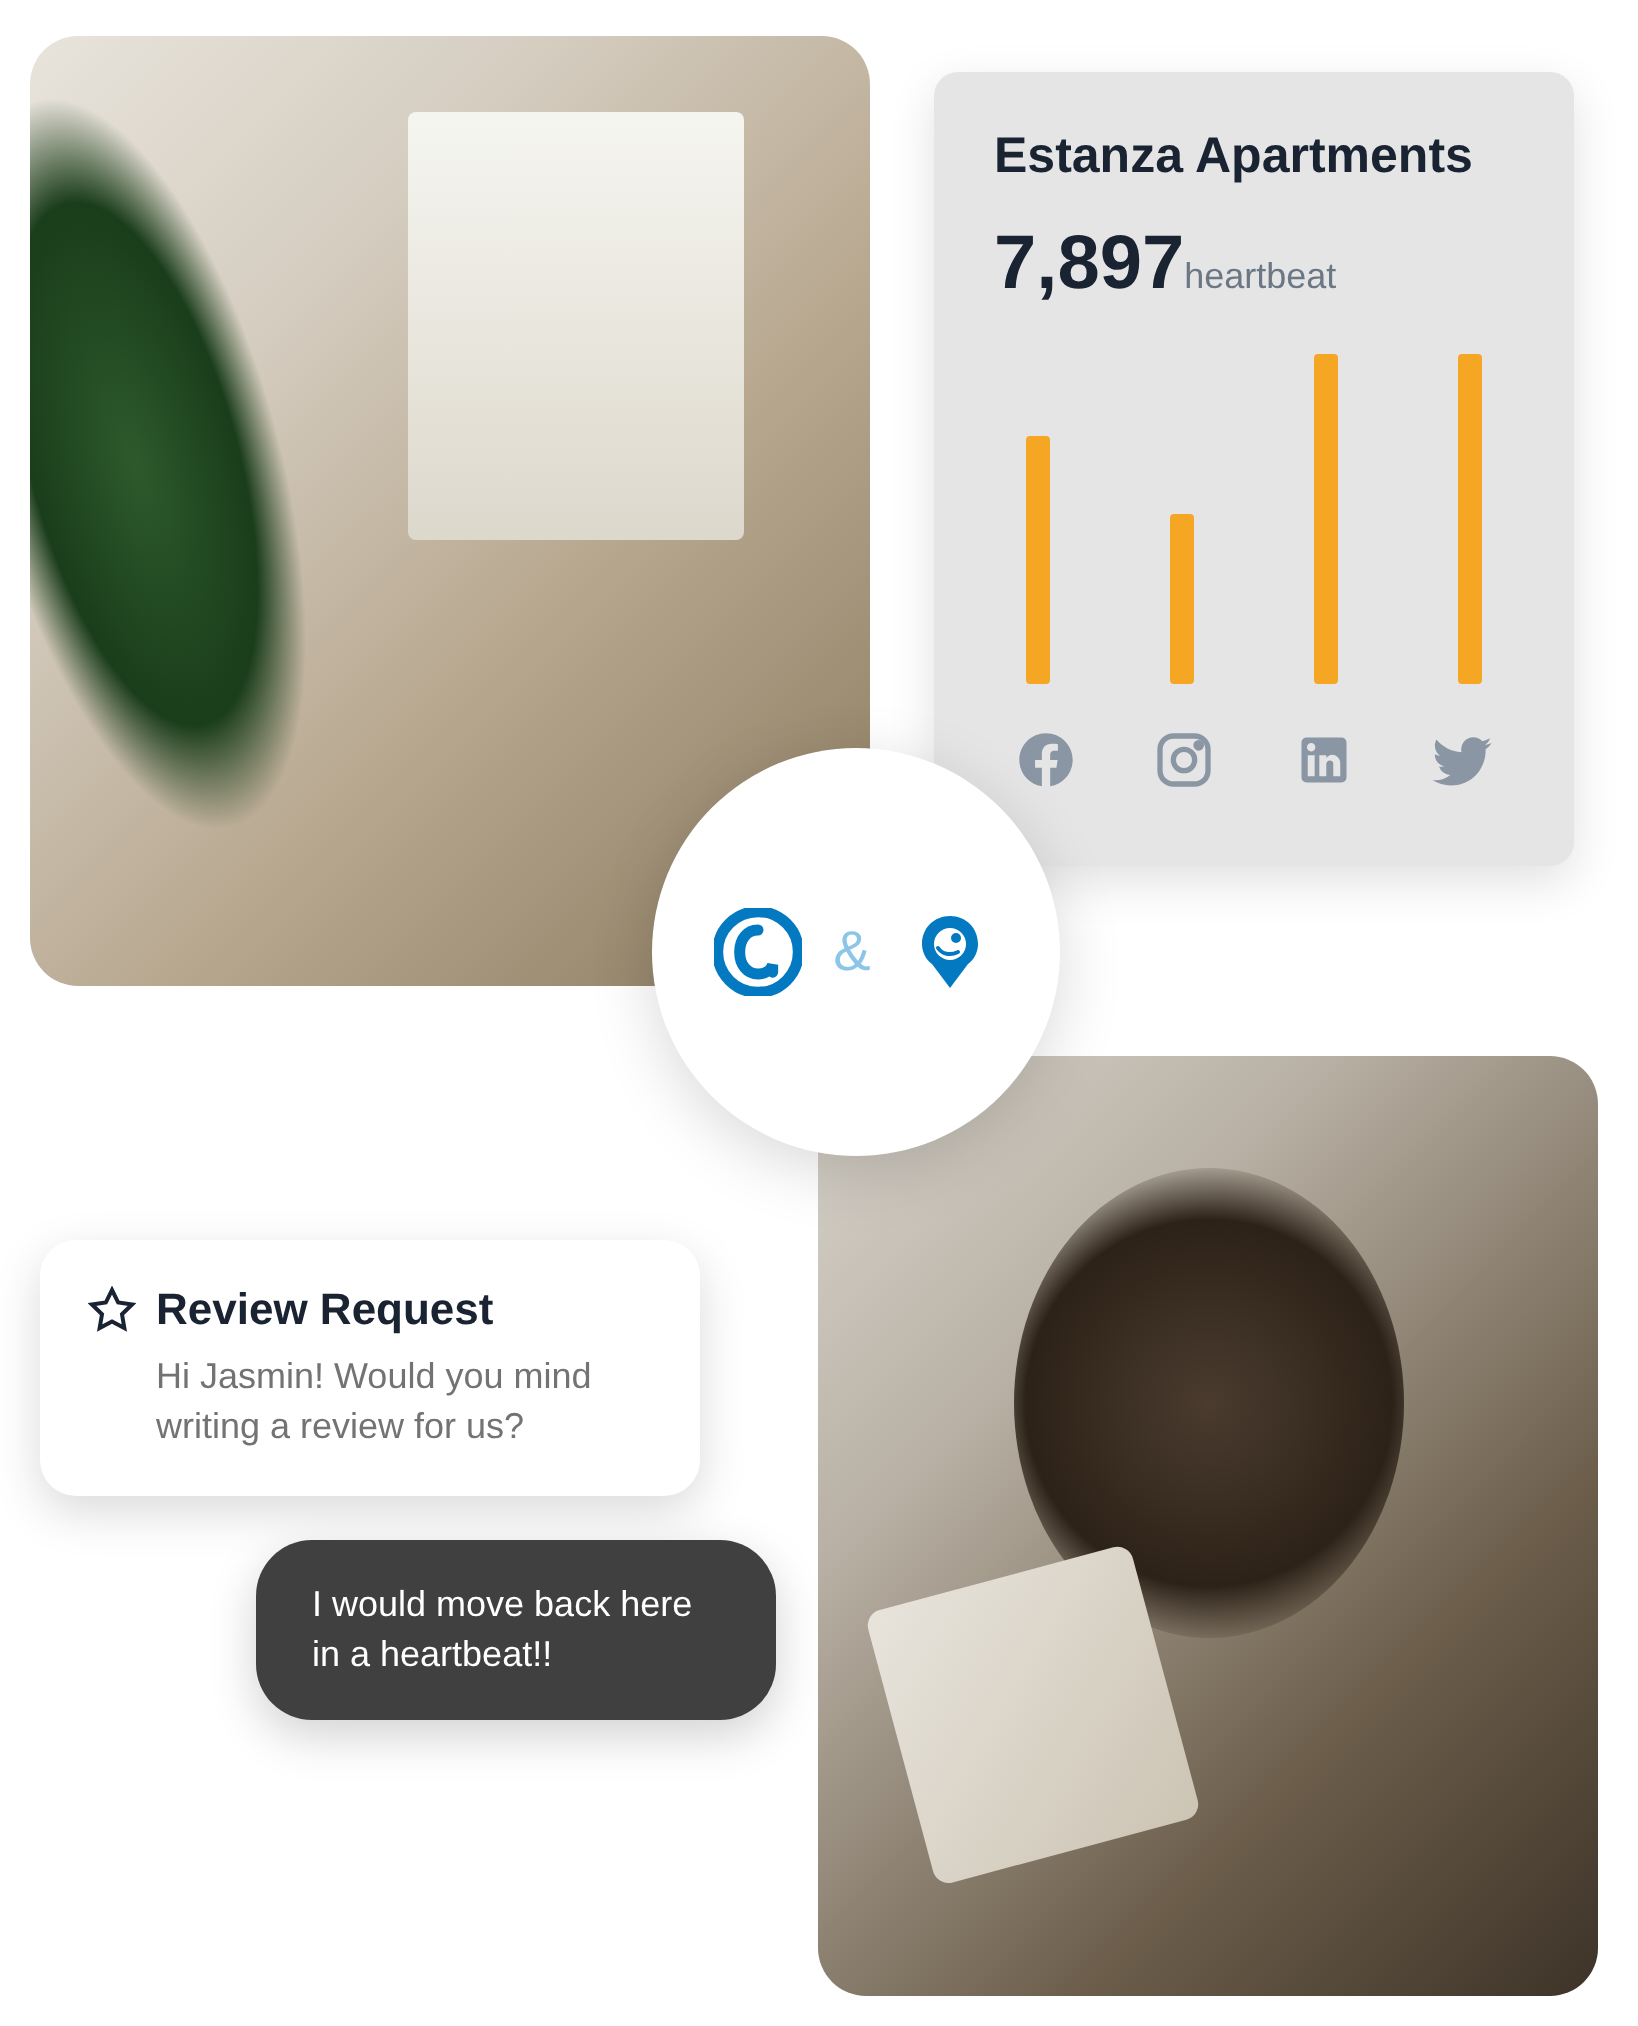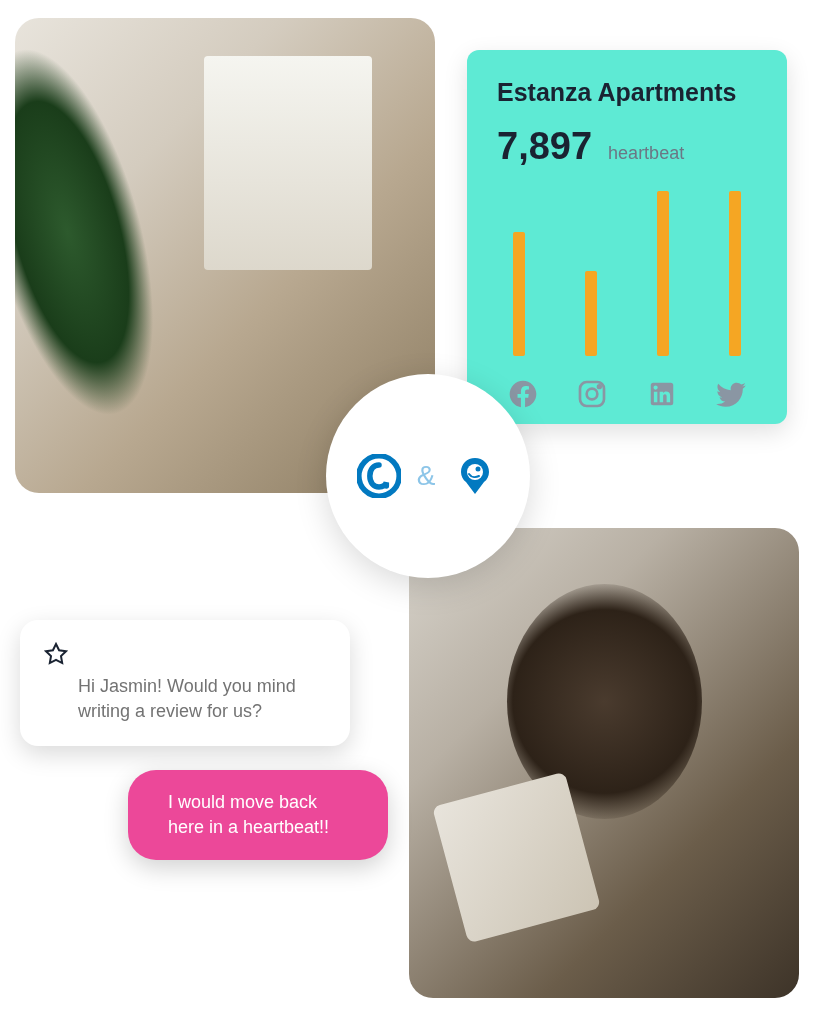--- a/index.html
+++ b/index.html
@@ -39,38 +39,38 @@
       right: 15%;
       width: 40%;
       height: 45%;
       background: linear-gradient(180deg, #f5f5f0 0%, #ddd8cc 100%);
       border-radius: 4px;
     }
     
     
     .stats-card {
       position: absolute;
-      top: 50px;
+      top: 36px;
       right: 32px;
       width: 320px;
-      background: #5eead4;
+      background: #e5e5e5;
       border-radius: 12px;
-      padding: 28px 30px 12px;
+      padding: 28px 30px 35px;
       box-shadow: 0 8px 24px rgba(0,0,0,0.12);
     }
     .stats-title {
       font-size: 25px;
       font-weight: 700;
       color: #1a2332;
       margin-bottom: 18px;
     }
     .stats-count-row {
       display: flex;
       align-items: baseline;
-      gap: 16px;
+      gap: 0;
       margin-bottom: 18px;
     }
     .stats-count {
       font-size: 38px;
       font-weight: 700;
       color: #1a2332;
     }
     .stats-label {
       font-size: 18px;
       color: #6b7785;
@@ -202,24 +202,24 @@
       color: #737373;
       line-height: 1.4;
       padding-left: 34px;
     }
     
     
     .reply-bubble {
       position: absolute;
       top: 770px;
       left: 128px;
-      background: #ec4899;
+      background: #404040;
       color: #fff;
       border-radius: 28px;
-      padding: 20px 40px;
+      padding: 20px 28px;
       box-shadow: 0 8px 24px rgba(0,0,0,0.18);
       max-width: 260px;
     }
     .reply-text {
       font-size: 18px;
       line-height: 1.4;
     }
   </style>
 </head>
 <body>
@@ -284,19 +284,20 @@
 
 <div class="person-image"></div>
 
 <div class="review-card">
   <div class="review-header">
     <span class="star-icon">
       <svg viewBox="0 0 24 24" width="24" height="24" fill="none" stroke="#1a2332" stroke-width="2">
           <path d="M12 2l3.09 6.26L22 9.27l-5 4.87 1.18 6.88L12 17.77l-6.18 3.25L7 14.14 2 9.27l6.91-1.01L12 2z"></path>
         </svg>
     </span>
+    <span class="review-title">Review Request</span>
   </div>
   <div class="review-text">Hi Jasmin! Would you mind writing a review for us?</div>
 </div>
 
 <div class="reply-bubble">
   <div class="reply-text">I would move back here in a heartbeat!!</div>
 </div>
 
 </body></html>

